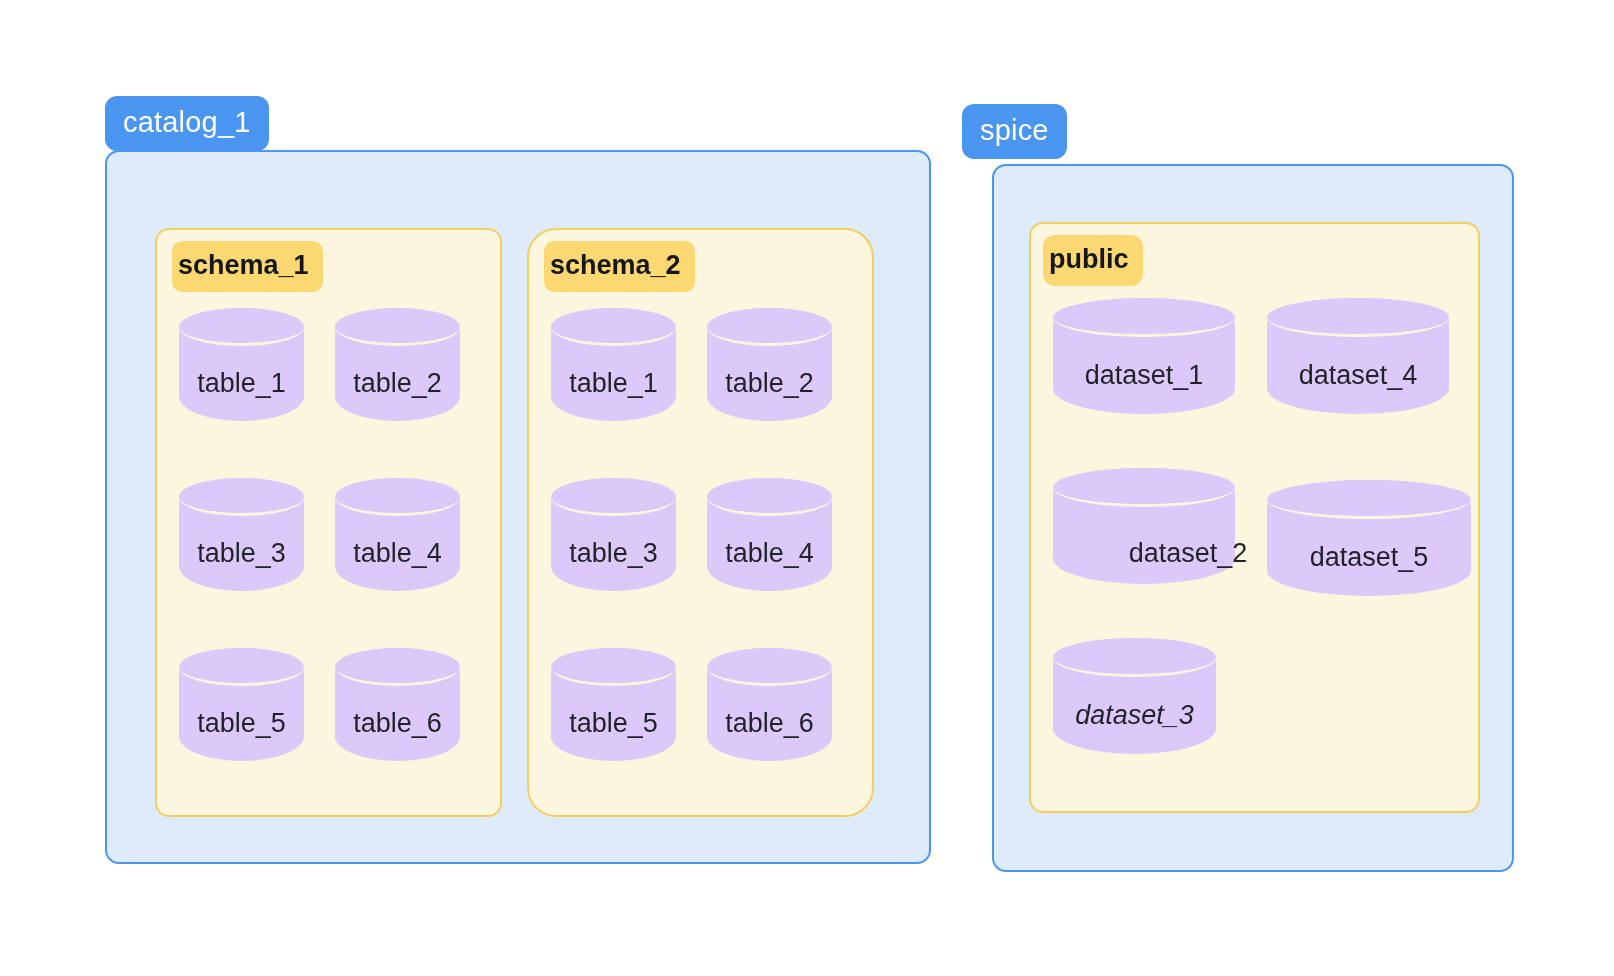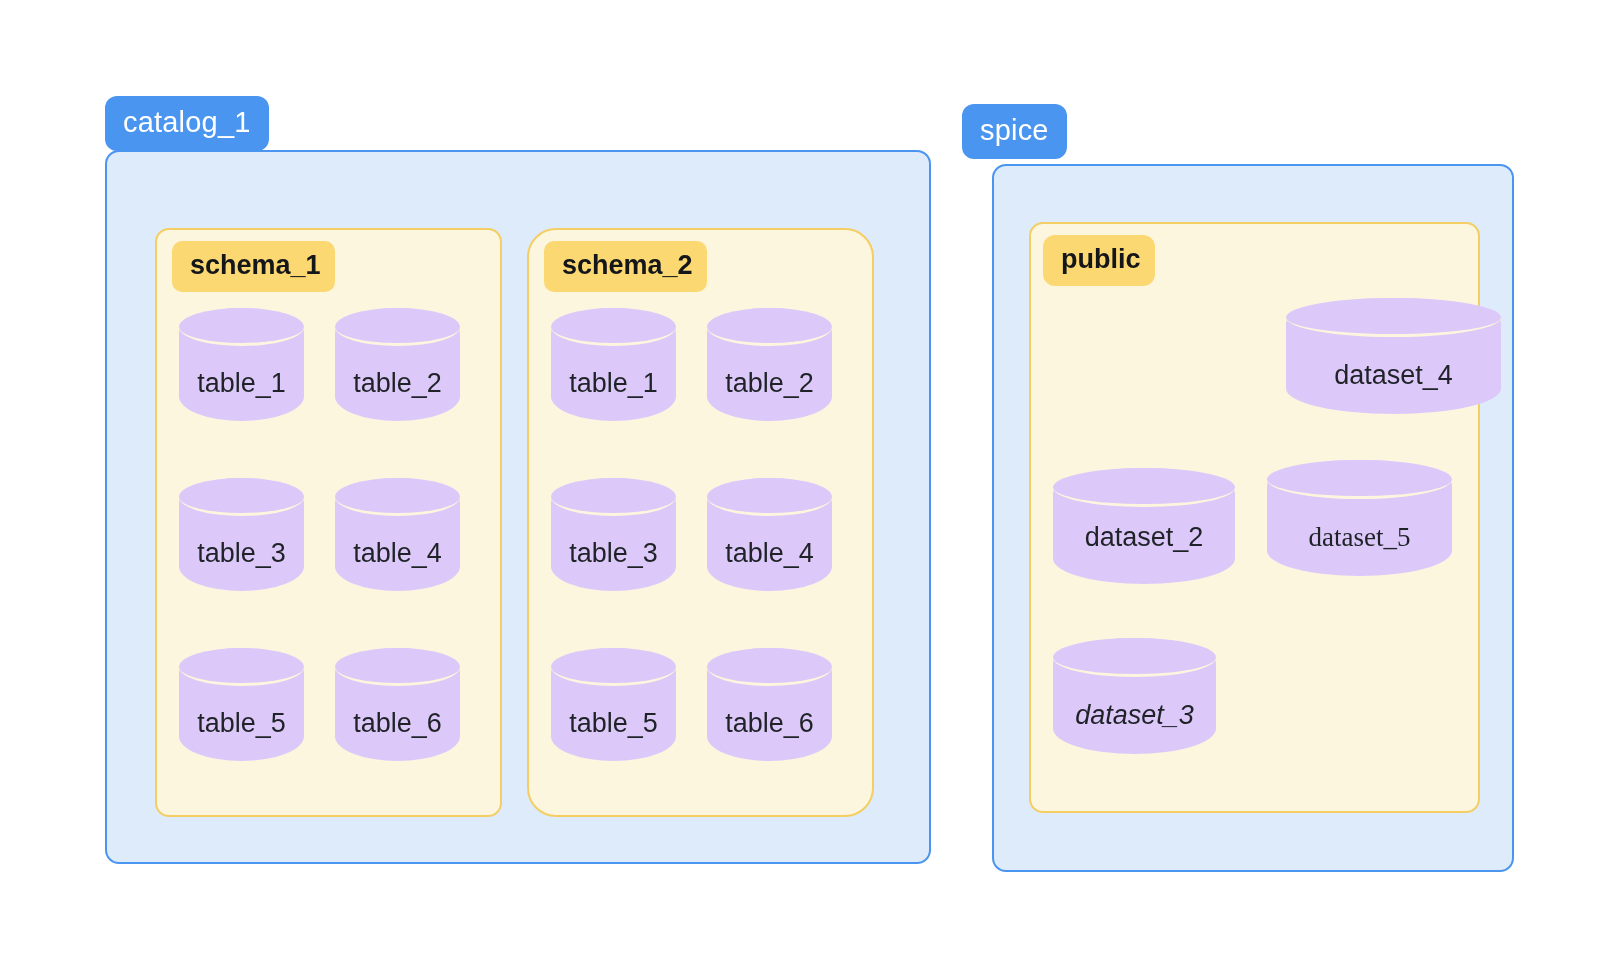--- a/index.html
+++ b/index.html
@@ -50,21 +50,21 @@
     border-radius: 14px;
     box-sizing: border-box;
   }
   .schema-label {
     position: absolute;
     background: #fbd871;
     color: #14161a;
     font-size: 27px;
     font-weight: 700;
     line-height: 1;
-    padding: 11px 14px 13px 18px;
+    padding: 11px 14px 13px 6px;
     border-radius: 10px;
     white-space: nowrap;
   }
 
   
   .cyl {
     position: absolute;
   }
   .cyl-body {
     position: absolute;
@@ -186,32 +186,37 @@
 
 <div class="group" style="left:962px; top:104px; width:552px; height:768px;">
 
   <div class="group-label">spice</div>
 
   <div class="group-body" style="left:30px; top:60px; width:522px; height:708px;">
 
     <div class="schema-box" style="left:35px; top:56px; width:451px; height:591px;">
       <div class="schema-label" style="left:12px; top:11px;border-radius:12px;">public</div>
 
-      <div class="cyl" style="left:236px; top:74px; width:215px; height:116px;margin-left:19px;">
+      <div class="cyl" style="left:22px; top:74px; width:182px; height:116px;">
+        <div class="cyl-body"></div>
+        <div class="cyl-top"></div>
+        <div class="cyl-label" style="top:64px;">dataset_1</div>
+      </div>
+      <div class="cyl" style="left:236px; top:74px; width:182px; height:116px;">
         <div class="cyl-body"></div>
         <div class="cyl-top"></div>
         <div class="cyl-label" style="top:64px;">dataset_4</div>
       </div>
 
       <div class="cyl" style="left:22px; top:244px; width:182px; height:116px;">
         <div class="cyl-body"></div>
         <div class="cyl-top"></div>
-        <div class="cyl-label" style="top:56px;">dataset_2</div>
-      </div>
-      <div class="cyl" style="left:236px; top:236px; width:185px; height:116px;font-family:Liberation Serif, serif;">
+        <div class="cyl-label" style="top:72px;padding-left:44px;">dataset_2</div>
+      </div>
+      <div class="cyl" style="left:236px; top:256px; width:204px; height:116px;">
         <div class="cyl-body"></div>
         <div class="cyl-top"></div>
         <div class="cyl-label" style="top:64px;">dataset_5</div>
       </div>
 
       <div class="cyl" style="left:22px; top:414px; width:163px; height:116px;font-style:italic;">
         <div class="cyl-body"></div>
         <div class="cyl-top"></div>
         <div class="cyl-label" style="top:64px;">dataset_3</div>
       </div>

